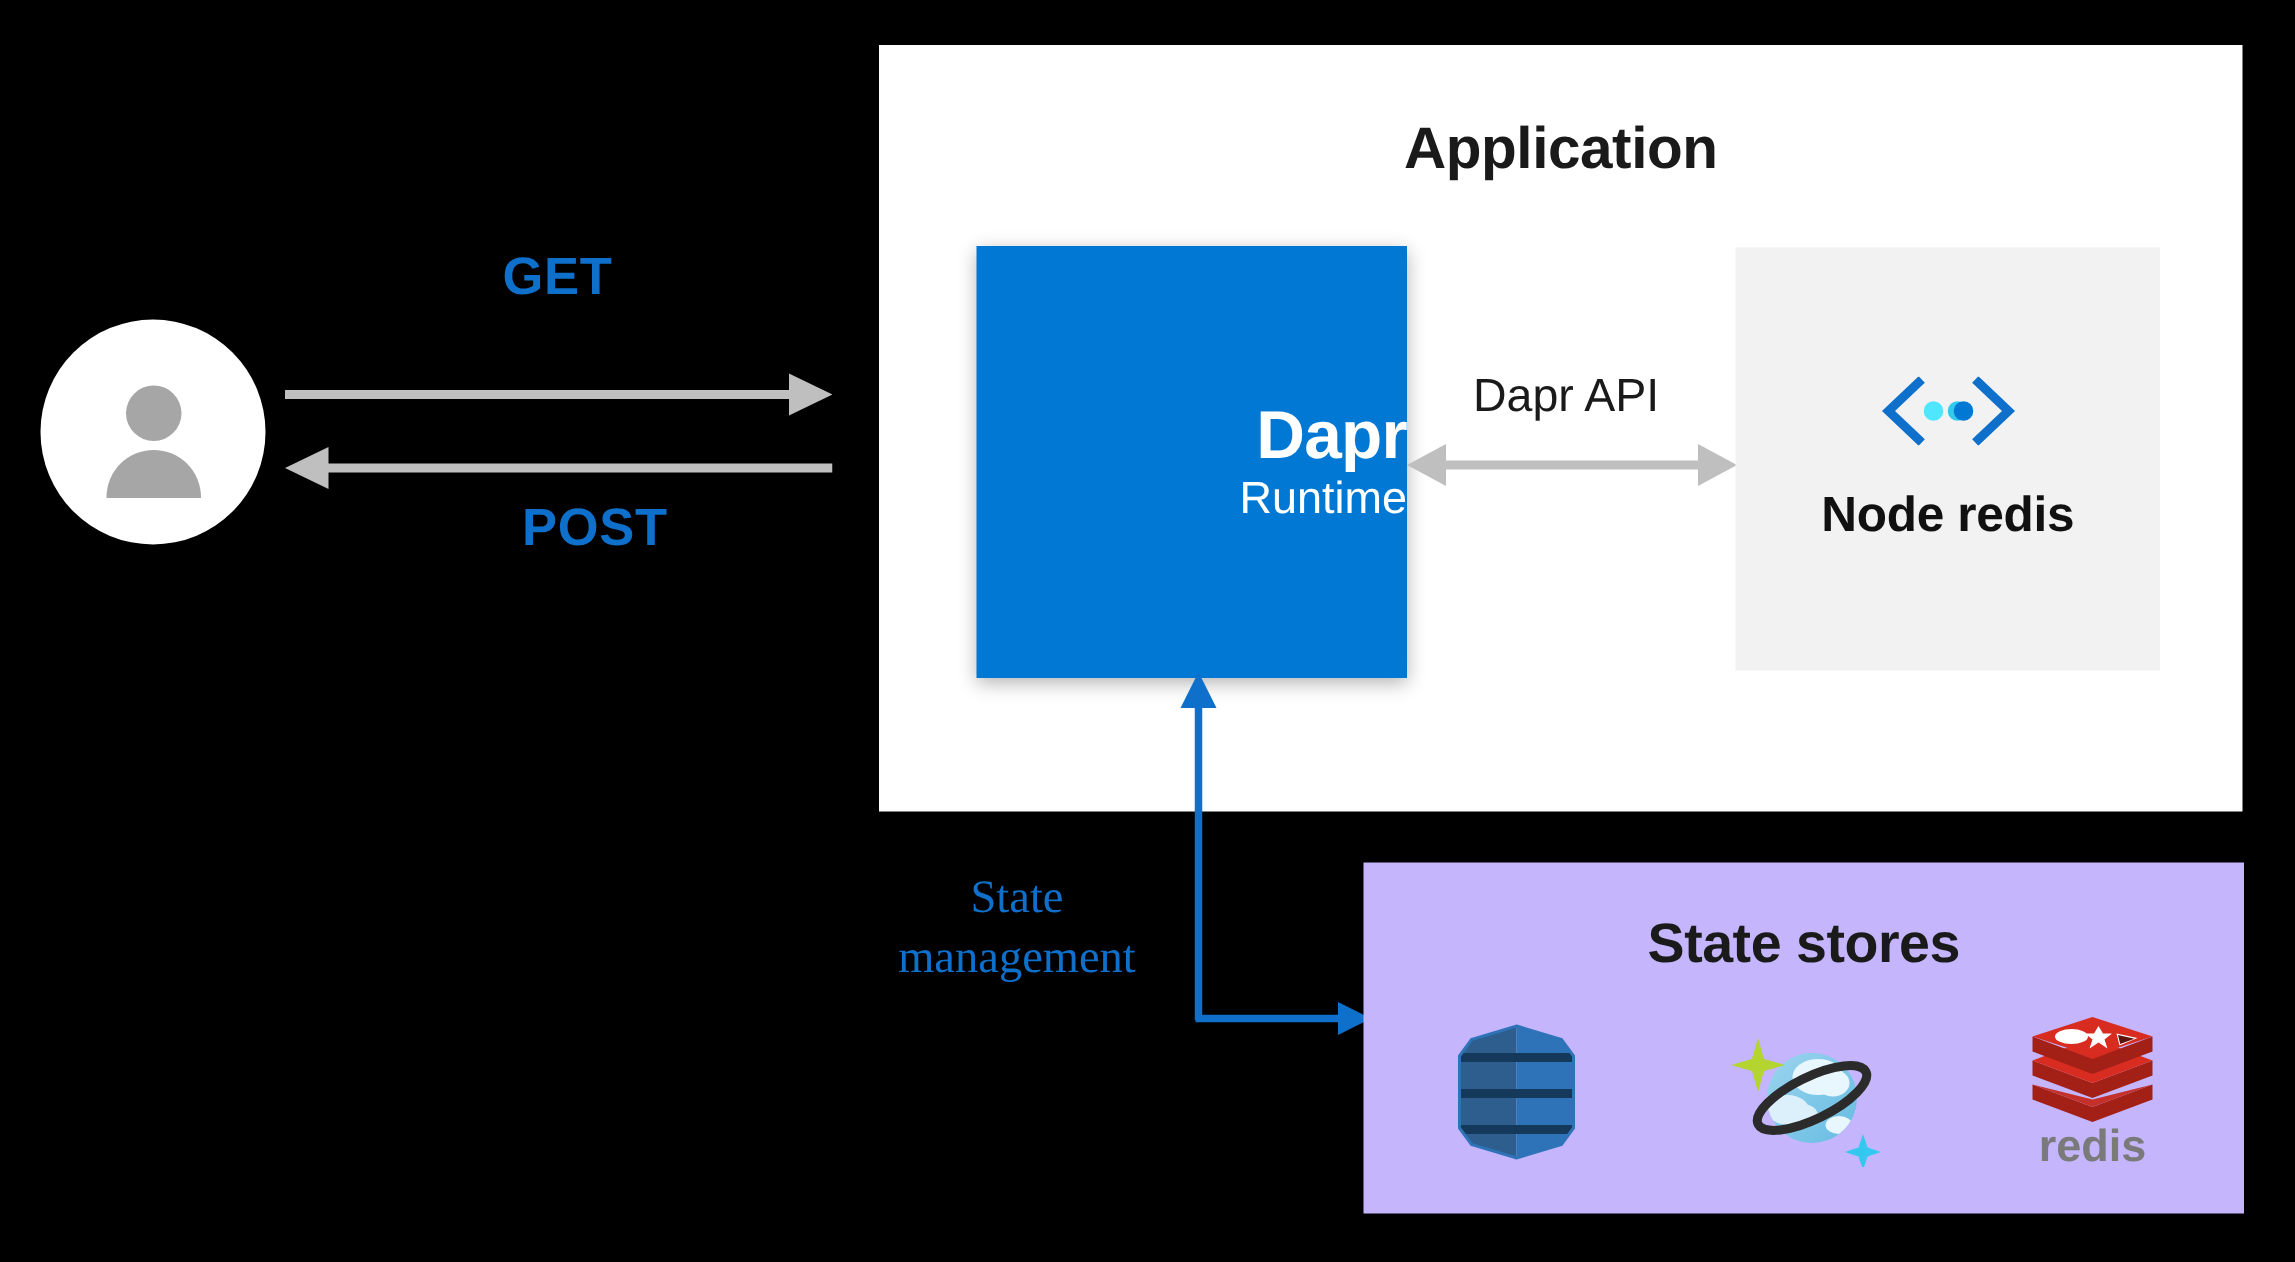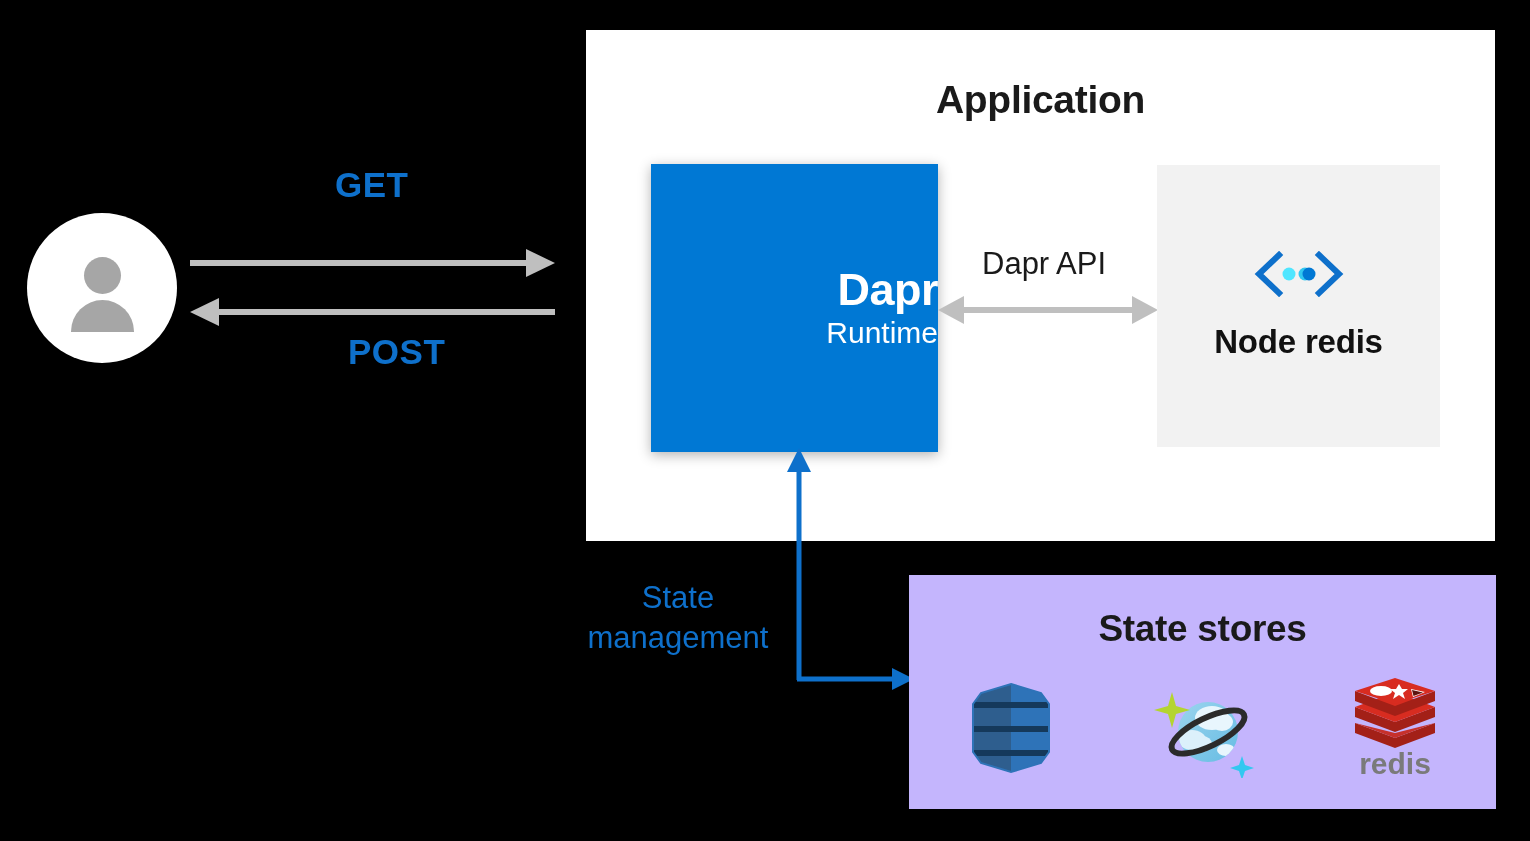--- a/index.html
+++ b/index.html
@@ -142,20 +142,21 @@
   
   #state-mgmt-label {
     position: absolute;
     left: 573px;
     top: 578px;
     width: 210px;
     text-align: center;
     color: #0E70CB;
     font-size: 31px;
     line-height: 1.3;
+    font-family: Liberation Serif, serif;
   }
 
   
   #state-stores-panel {
     position: absolute;
     left: 909px;
     top: 575px;
     width: 587px;
     height: 234px;
     background: #c4b5fd;

